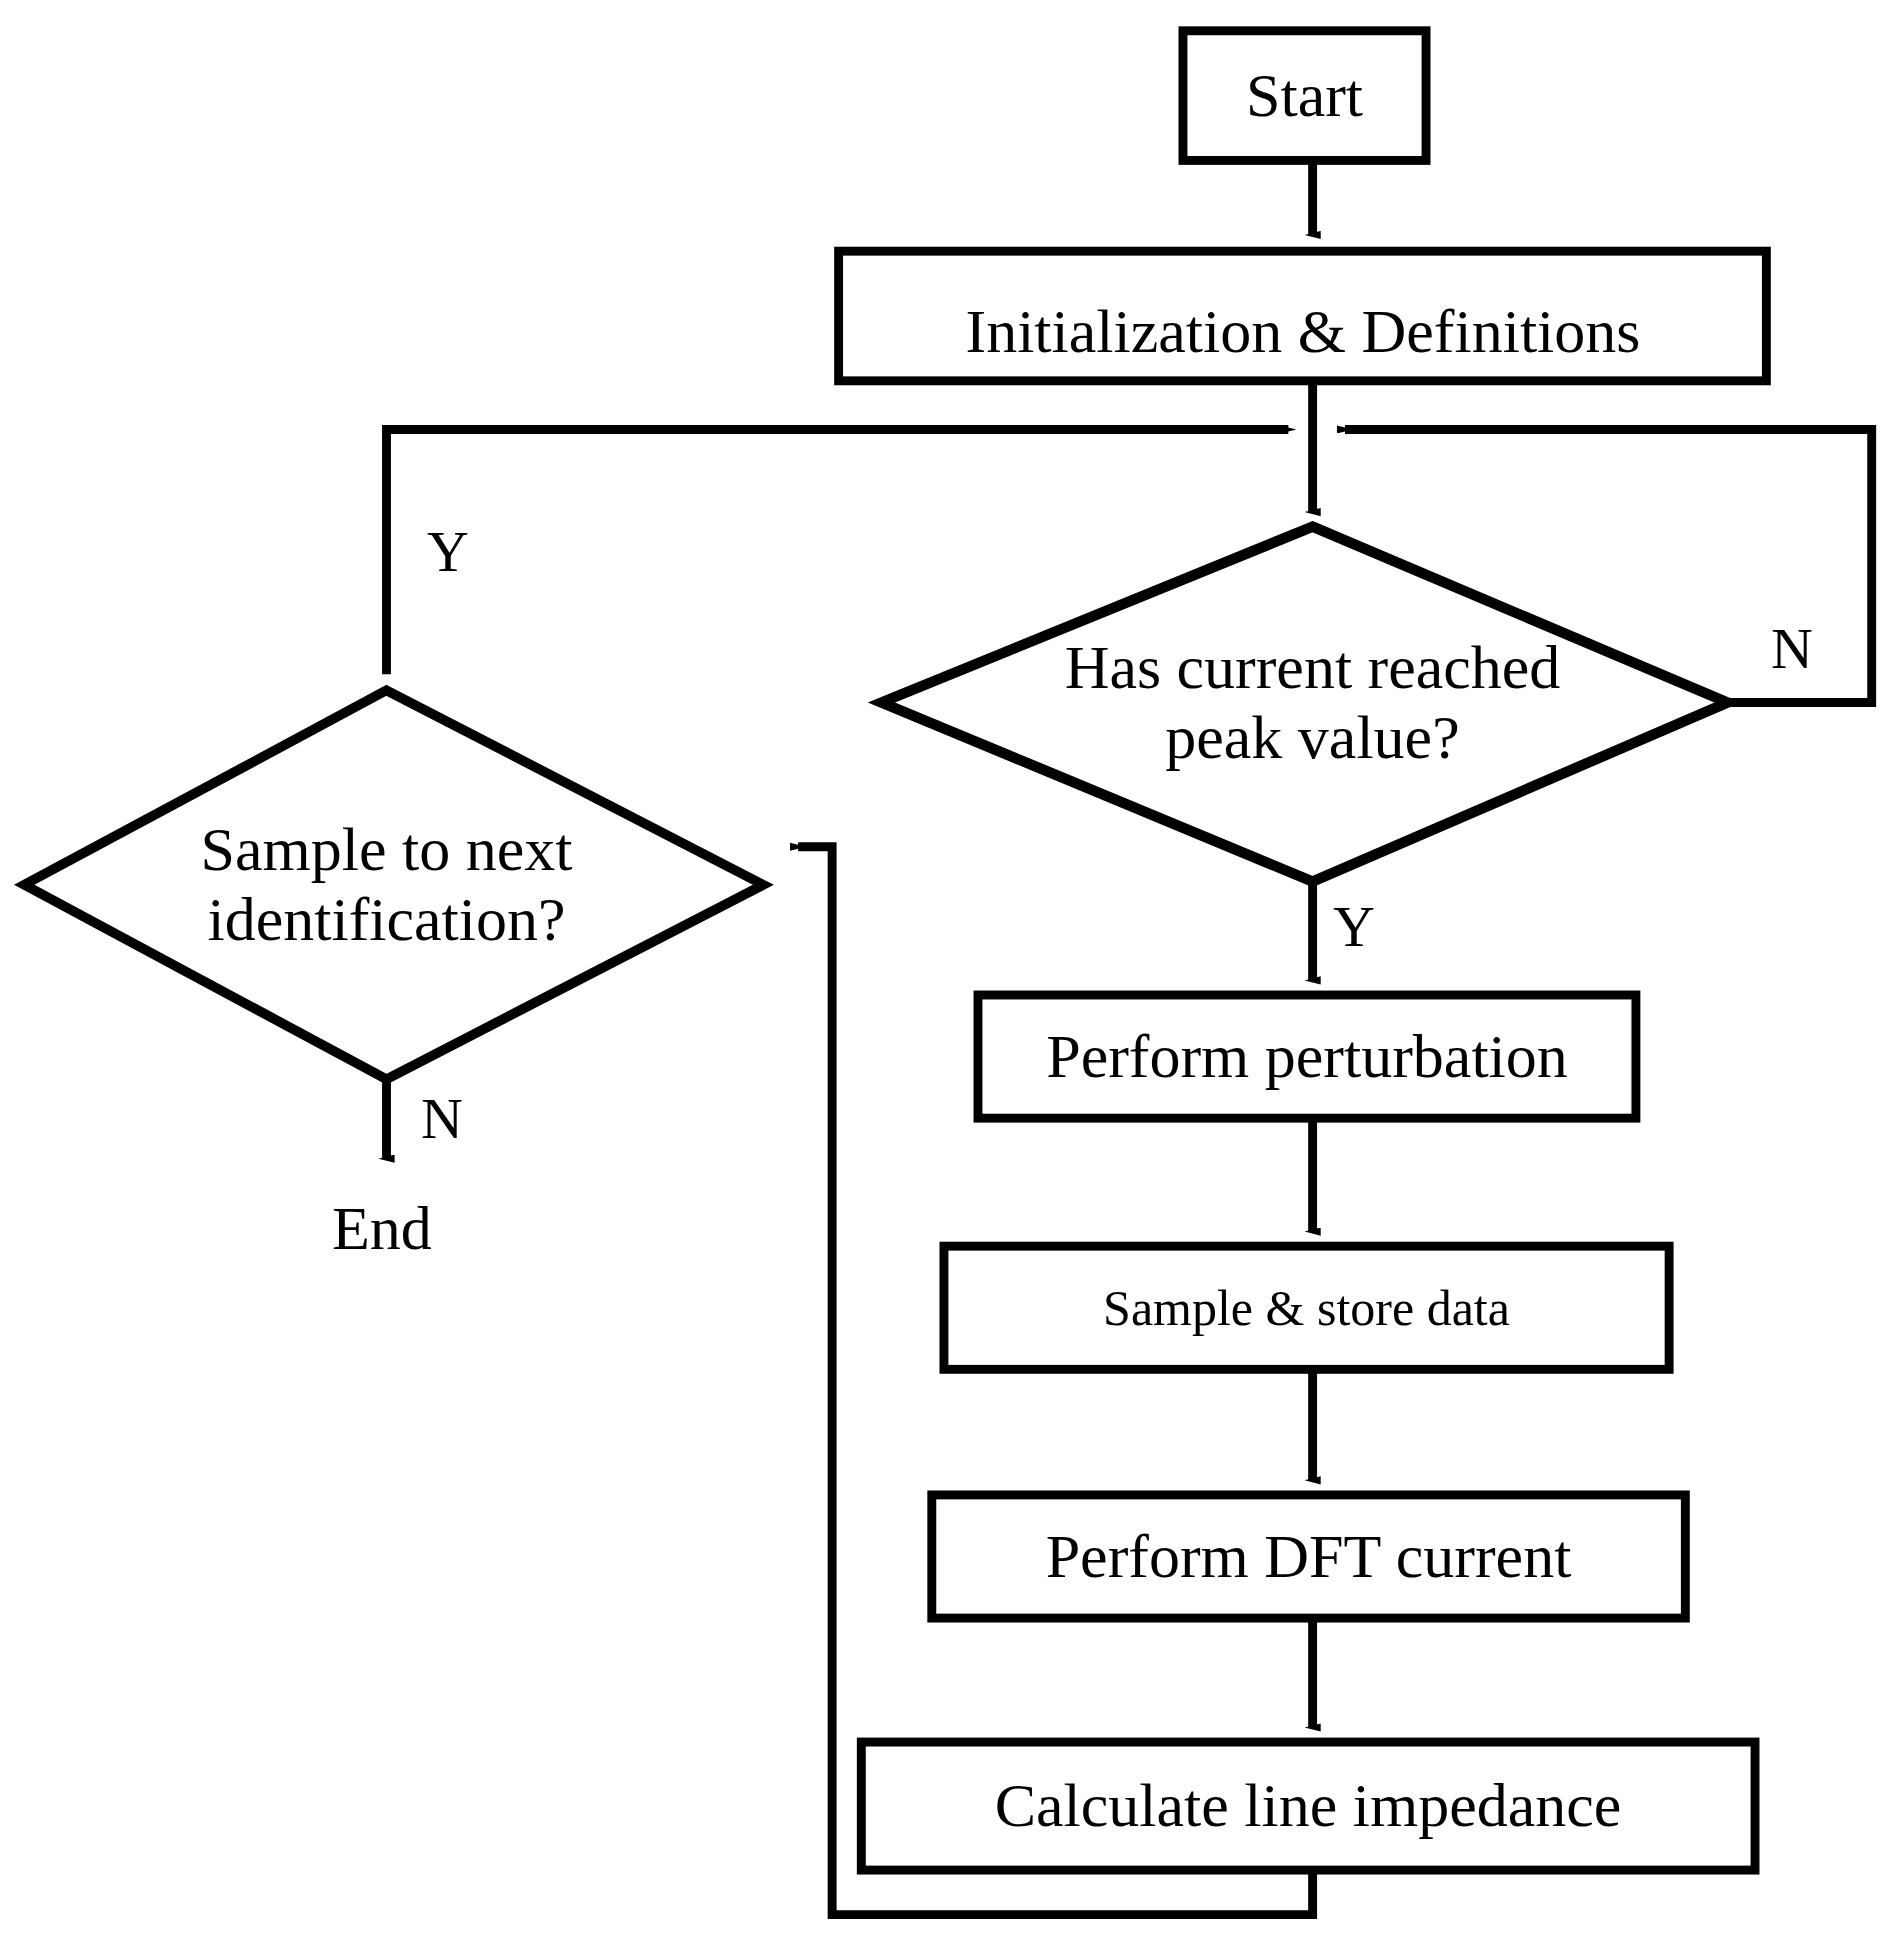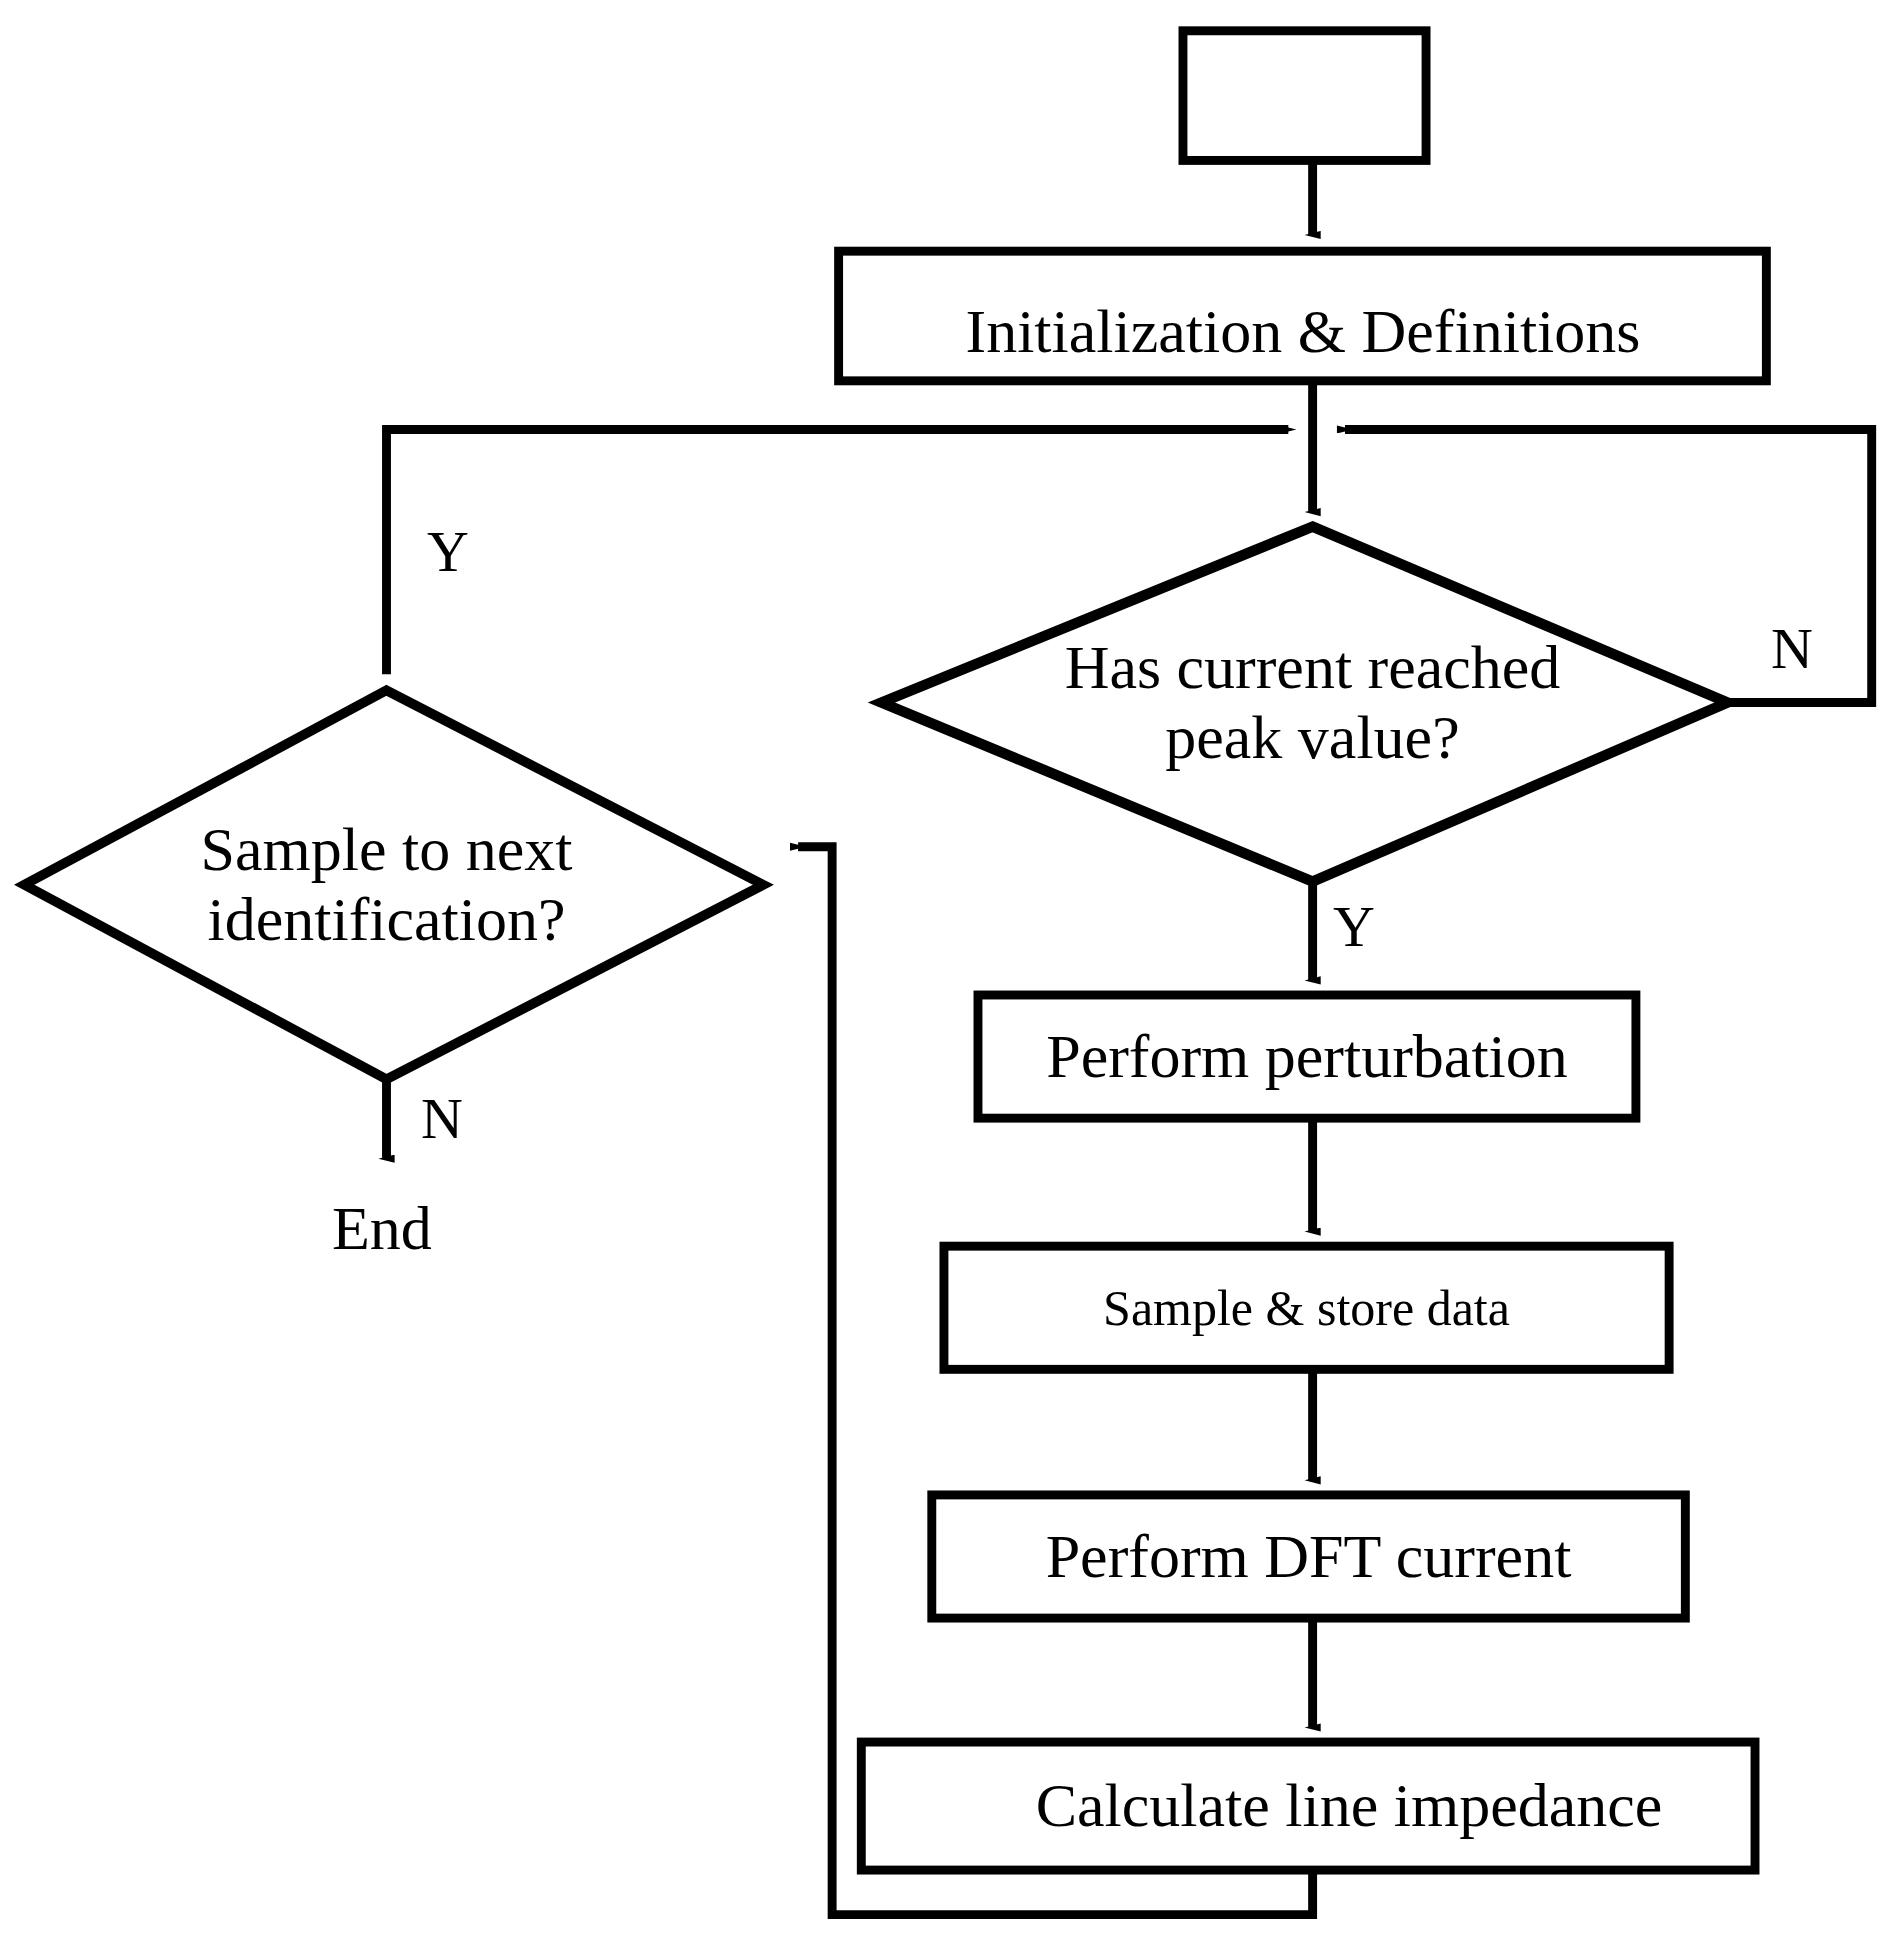--- a/index.html
+++ b/index.html
@@ -100,36 +100,37 @@
 
     <path d="M 1620 1690 L 1620 1827" stroke="#000000" stroke-width="11" fill="none" marker-end="url(#arrow-down)"></path>
 
     <path d="M 1620 1997 L 1620 2132" stroke="#000000" stroke-width="11" fill="none" marker-end="url(#arrow-down)"></path>
 
     <path d="M 1620 2308 L 1620 2363 L 1027 2363 L 1027 1045 L 985 1045" stroke="#000000" stroke-width="11" fill="none" marker-end="url(#arrow-left)"></path>
 
     <path d="M 477 1332 L 477 1430" stroke="#000000" stroke-width="11" fill="none" marker-end="url(#arrow-down)"></path>
   </svg>
 
+  <div class="node-text" style="left:1183px; top:31px; width:243px; height:130px; font-size:62px;">Start</div>
 
   <div class="node-text" style="left:839px; top:267px; width:928px; height:130px; font-size:62px;">Initialization &amp; Definitions</div>
 
   <div class="node-text" style="left:964px; top:644px; width:697px; height:117px; font-size:62px;">Has current reached
 peak value?</div>
 
   <div class="node-text" style="left:97px; top:826px; width:579px; height:117px; font-size:62px;">Sample to next
 identification?</div>
 
   <div class="node-text" style="left:978px; top:995px; width:658px; height:123px; font-size:62px;">Perform perturbation</div>
 
   <div class="node-text" style="left:944px; top:1246px; width:725px; height:123px; font-size:50px;">Sample &amp; store data</div>
 
   <div class="node-text" style="left:932px; top:1495px; width:753px; height:123px; font-size:62px;">Perform DFT current</div>
 
-  <div class="node-text" style="left:902px; top:1742px; width:894px; height:128px; font-size:62px;">Calculate line impedance</div>
+  <div class="node-text" style="left:861px; top:1742px; width:894px; height:128px; font-size:62px;">Calculate line impedance</div>
 
   <div class="terminal-text" style="left:332px; top:1197px; font-size:62px;">End</div>
 
   <div class="edge-label" style="left:1771px; top:620px; font-size:58px;">N</div>
 
   <div class="edge-label" style="left:1333px; top:898px; font-size:58px;">Y</div>
 
   <div class="edge-label" style="left:427px; top:523px; font-size:58px;">Y</div>
 
   <div class="edge-label" style="left:421px; top:1090px; font-size:58px;">N</div>

